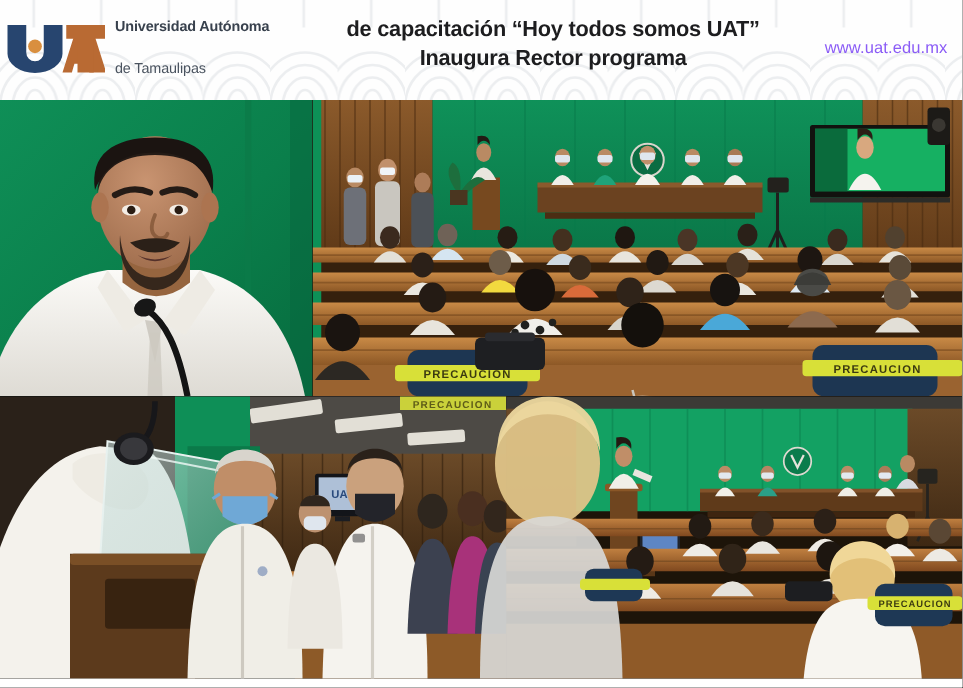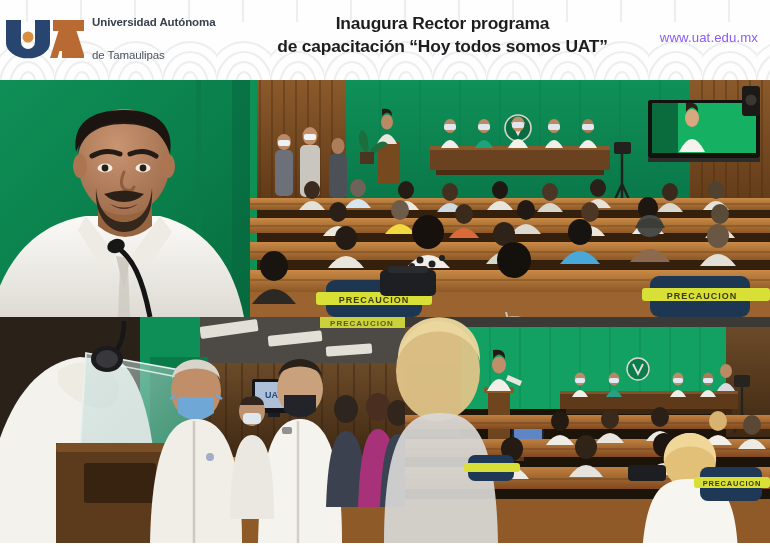--- a/index.html
+++ b/index.html
@@ -86,22 +86,22 @@
 
         <path d="M150 6 h62 v22 h-18 v54 h-26 V28 h-18 Z" fill="#b96a33" transform="translate(-52,0)"></path>
       </svg>
       <div class="logo-words">
         <span class="l1">Universidad Autónoma</span>
         <span class="l2">de Tamaulipas</span>
       </div>
     </div>
 
     <div class="headline">
+      <span class="ln">de capacitación “Hoy todos somos UAT”</span>
       <span class="ln">Inaugura Rector programa</span>
-      <span class="ln">de capacitación “Hoy todos somos UAT”</span>
     </div>
 
     <div class="site-url">www.uat.edu.mx</div>
   </div>
 
   <div class="collage">
 
     <div class="ph photo-portrait">
       <svg viewBox="0 0 250 237" preserveAspectRatio="xMidYMid slice">
         <defs>

